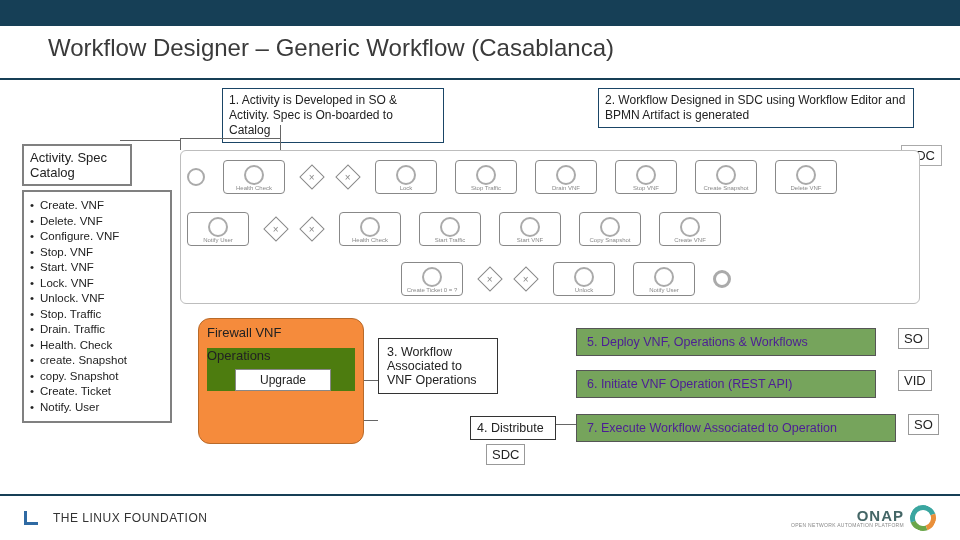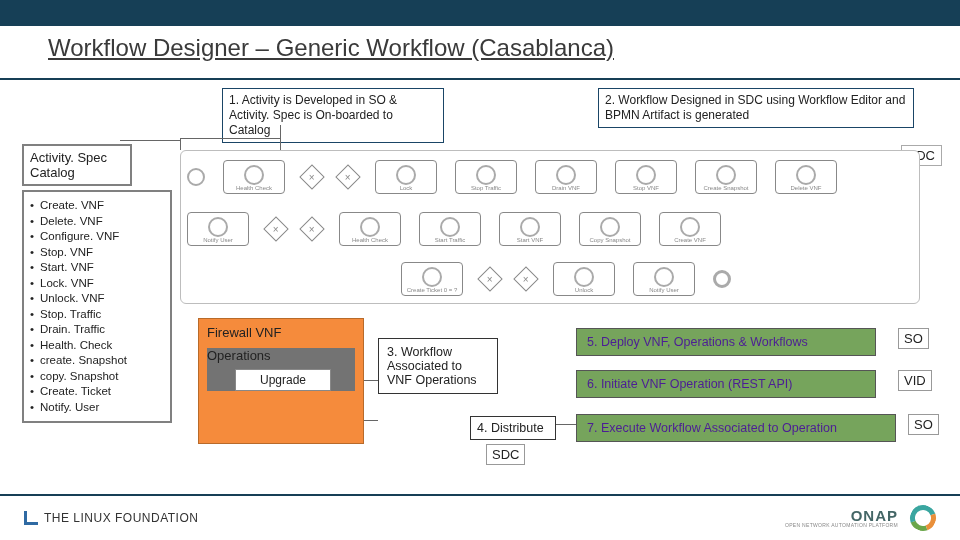--- a/index.html
+++ b/index.html
@@ -1,48 +1,48 @@
 <!DOCTYPE html>
 <html><head>
 <meta charset="utf-8">
 <style>
   * { box-sizing: border-box; margin: 0; padding: 0; }
   html, body { width: 960px; height: 540px; font-family: Arial, Helvetica, sans-serif; background: #fff; color: #222; }
   .page { position: relative; width: 960px; height: 540px; overflow: hidden; }
   .top-bar { height: 26px; background: #163f56; }
   .title-band { height: 46px; padding: 8px 26px 0 48px; }
-  .title-band h1 { font-size: 24px; font-weight: 400; color: #3a3a3a; text-decoration: underline; }
+  .title-band h1 { font-size: 24px; font-weight: 400; color: #3a3a3a; }
   .title-divider { height: 2px; background: #163f56; margin-top: 6px; }
   .content { position: relative; height: 420px; padding-left: 48px; }
   .box { position: absolute; border: 1px solid #1a4566; background: #fff; font-size: 12px; padding: 4px 6px; line-height: 1.25; }
   .catalog-title { position: absolute; left: 22px; top: 64px; width: 110px; border: 2px solid #808080; font-size: 13px; padding: 4px 6px; }
   .catalog-list { position: absolute; left: 22px; top: 110px; width: 150px; border: 2px solid #808080; font-size: 11.5px; padding: 6px 6px 6px 6px; line-height: 1.35; }
   .catalog-list div { display: flex; }
   .catalog-list div::before { content: "• "; margin-right: 6px; }
   .sdc-label { position: absolute; right: 18px; top: 65px; font-size: 13px; border: 1px solid #aaa; padding: 2px 6px; background: #fff; }
   .bpmn-area { position: absolute; left: 180px; top: 70px; width: 740px; height: 154px; border: 1px solid #bdbdbd; border-radius: 6px; background: #fff; }
   .bpmn-row { position: absolute; left: 6px; right: 6px; height: 40px; display: flex; align-items: center; gap: 18px; }
   .bpmn-row.r1 { top: 6px; }
   .bpmn-row.r2 { top: 58px; }
   .bpmn-row.r3 { top: 108px; left: 220px; }
   .bpmn-node { width: 62px; height: 34px; border: 1px solid #888; border-radius: 4px; font-size: 6px; color: #888; display: flex; align-items: flex-end; justify-content: center; padding-bottom: 2px; position: relative; flex: 0 0 auto; }
   .bpmn-node::before { content: ""; position: absolute; top: 4px; left: 50%; transform: translateX(-50%); width: 16px; height: 16px; border: 2px solid #aaa; border-radius: 50%; }
   .bpmn-circle-sm { width: 18px; height: 18px; border: 2px solid #aaa; border-radius: 50%; flex: 0 0 auto; }
   .bpmn-gw { width: 18px; height: 18px; border: 1.5px solid #888; transform: rotate(45deg); flex: 0 0 auto; display:flex; align-items:center; justify-content:center; }
   .bpmn-gw span { transform: rotate(-45deg); font-size: 10px; color:#888; }
-  .vnf-card { position: absolute; left: 198px; top: 238px; width: 166px; height: 126px; background: #f58b3c; border: 1px solid #b86a2a; border-radius: 0; padding: 6px 8px; color: #222; font-size: 13px; }
-  .vnf-card .ops { margin-top: 8px; background: #737373; }
+  .vnf-card { position: absolute; left: 198px; top: 238px; width: 166px; height: 126px; background: #f58b3c; border: 1px solid #b86a2a; border-radius: 12px; padding: 6px 8px; color: #222; font-size: 13px; }
+  .vnf-card .ops { margin-top: 8px; background: #4d7c0f; }
   .vnf-card .op-btn { display: block; width: 96px; margin: 6px 0 0 28px; background: #fff; border: 1px solid #888; font-size: 12px; padding: 3px 6px; text-align: center; }
   .step-box { position: absolute; border: 1px solid #333; background: #fff; font-size: 12.5px; padding: 6px 8px; }
   .deploy-box { position: absolute; border: 1px solid #555; background: #76a45c; color: #4c1d95; font-size: 12.5px; padding: 6px 10px; }
   .tag-label { position: absolute; font-size: 13px; border: 1px solid #999; padding: 2px 5px; background: #fff; }
   .footer-bar { position: absolute; bottom: 0; left: 0; right: 0; height: 46px; border-top: 2px solid #163f56; display: flex; align-items: center; justify-content: space-between; padding: 0 24px; }
-  .lf-logo { display: flex; align-items: center; gap: 6px; font-size: 12px; color: #333; letter-spacing: 0.5px; }
+  .lf-logo { display: flex; align-items: center; gap: 15px; font-size: 12px; color: #333; letter-spacing: 0.5px; }
   .lf-square { width: 14px; height: 14px; border: 3px solid #2f6aa3; border-top: none; border-right: none; }
-  .onap-logo { display: flex; align-items: center; gap: 12px; font-size: 12px; color: #466; font-weight: 700; letter-spacing: 1px; }
+  .onap-logo { display: flex; align-items: center; gap: 6px; font-size: 12px; color: #466; font-weight: 700; letter-spacing: 1px; }
   .onap-glyph { width: 26px; height: 26px; border-radius: 50%; border: 5px solid #3aa6a0; border-right-color: #e98f3a; border-bottom-color: #6aa64a; transform: rotate(25deg); }
   .line { position: absolute; background: #666; }
 </style>
 </head>
 <body>
 
 <div class="page">
   <div class="top-bar"></div>
   <div class="title-band">
     <h1>Workflow Designer – Generic Workflow (Casablanca)</h1>

